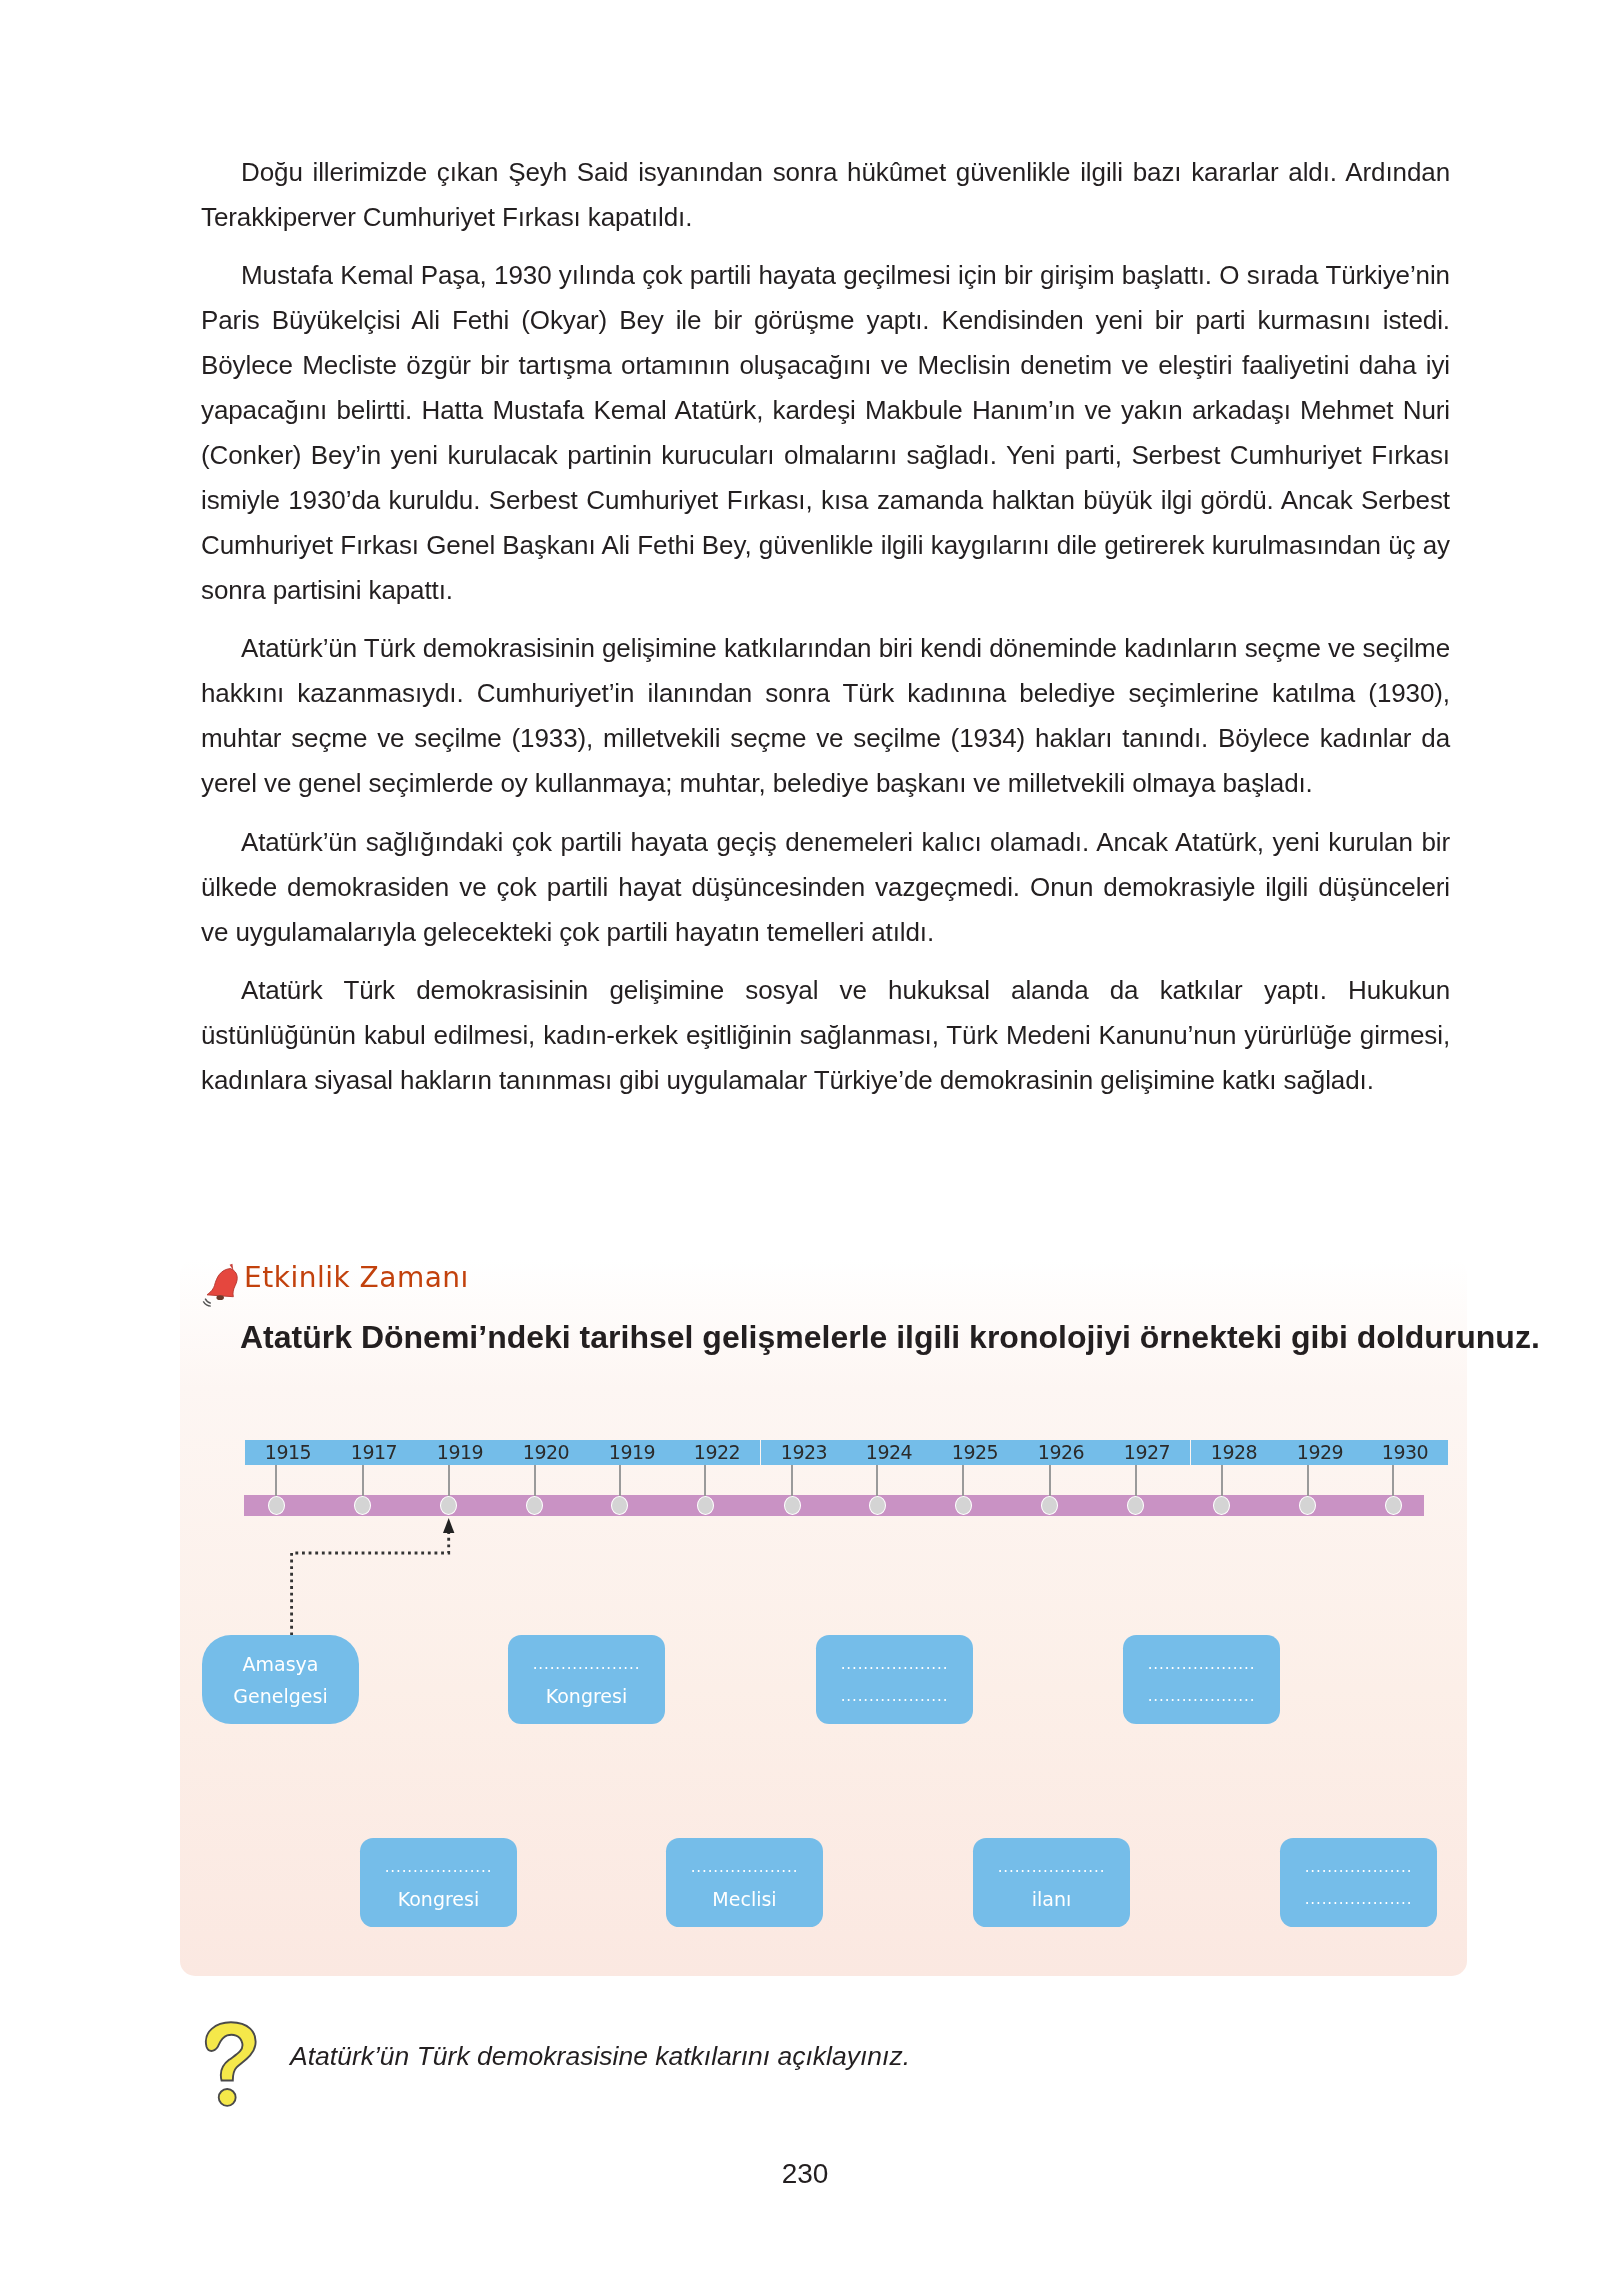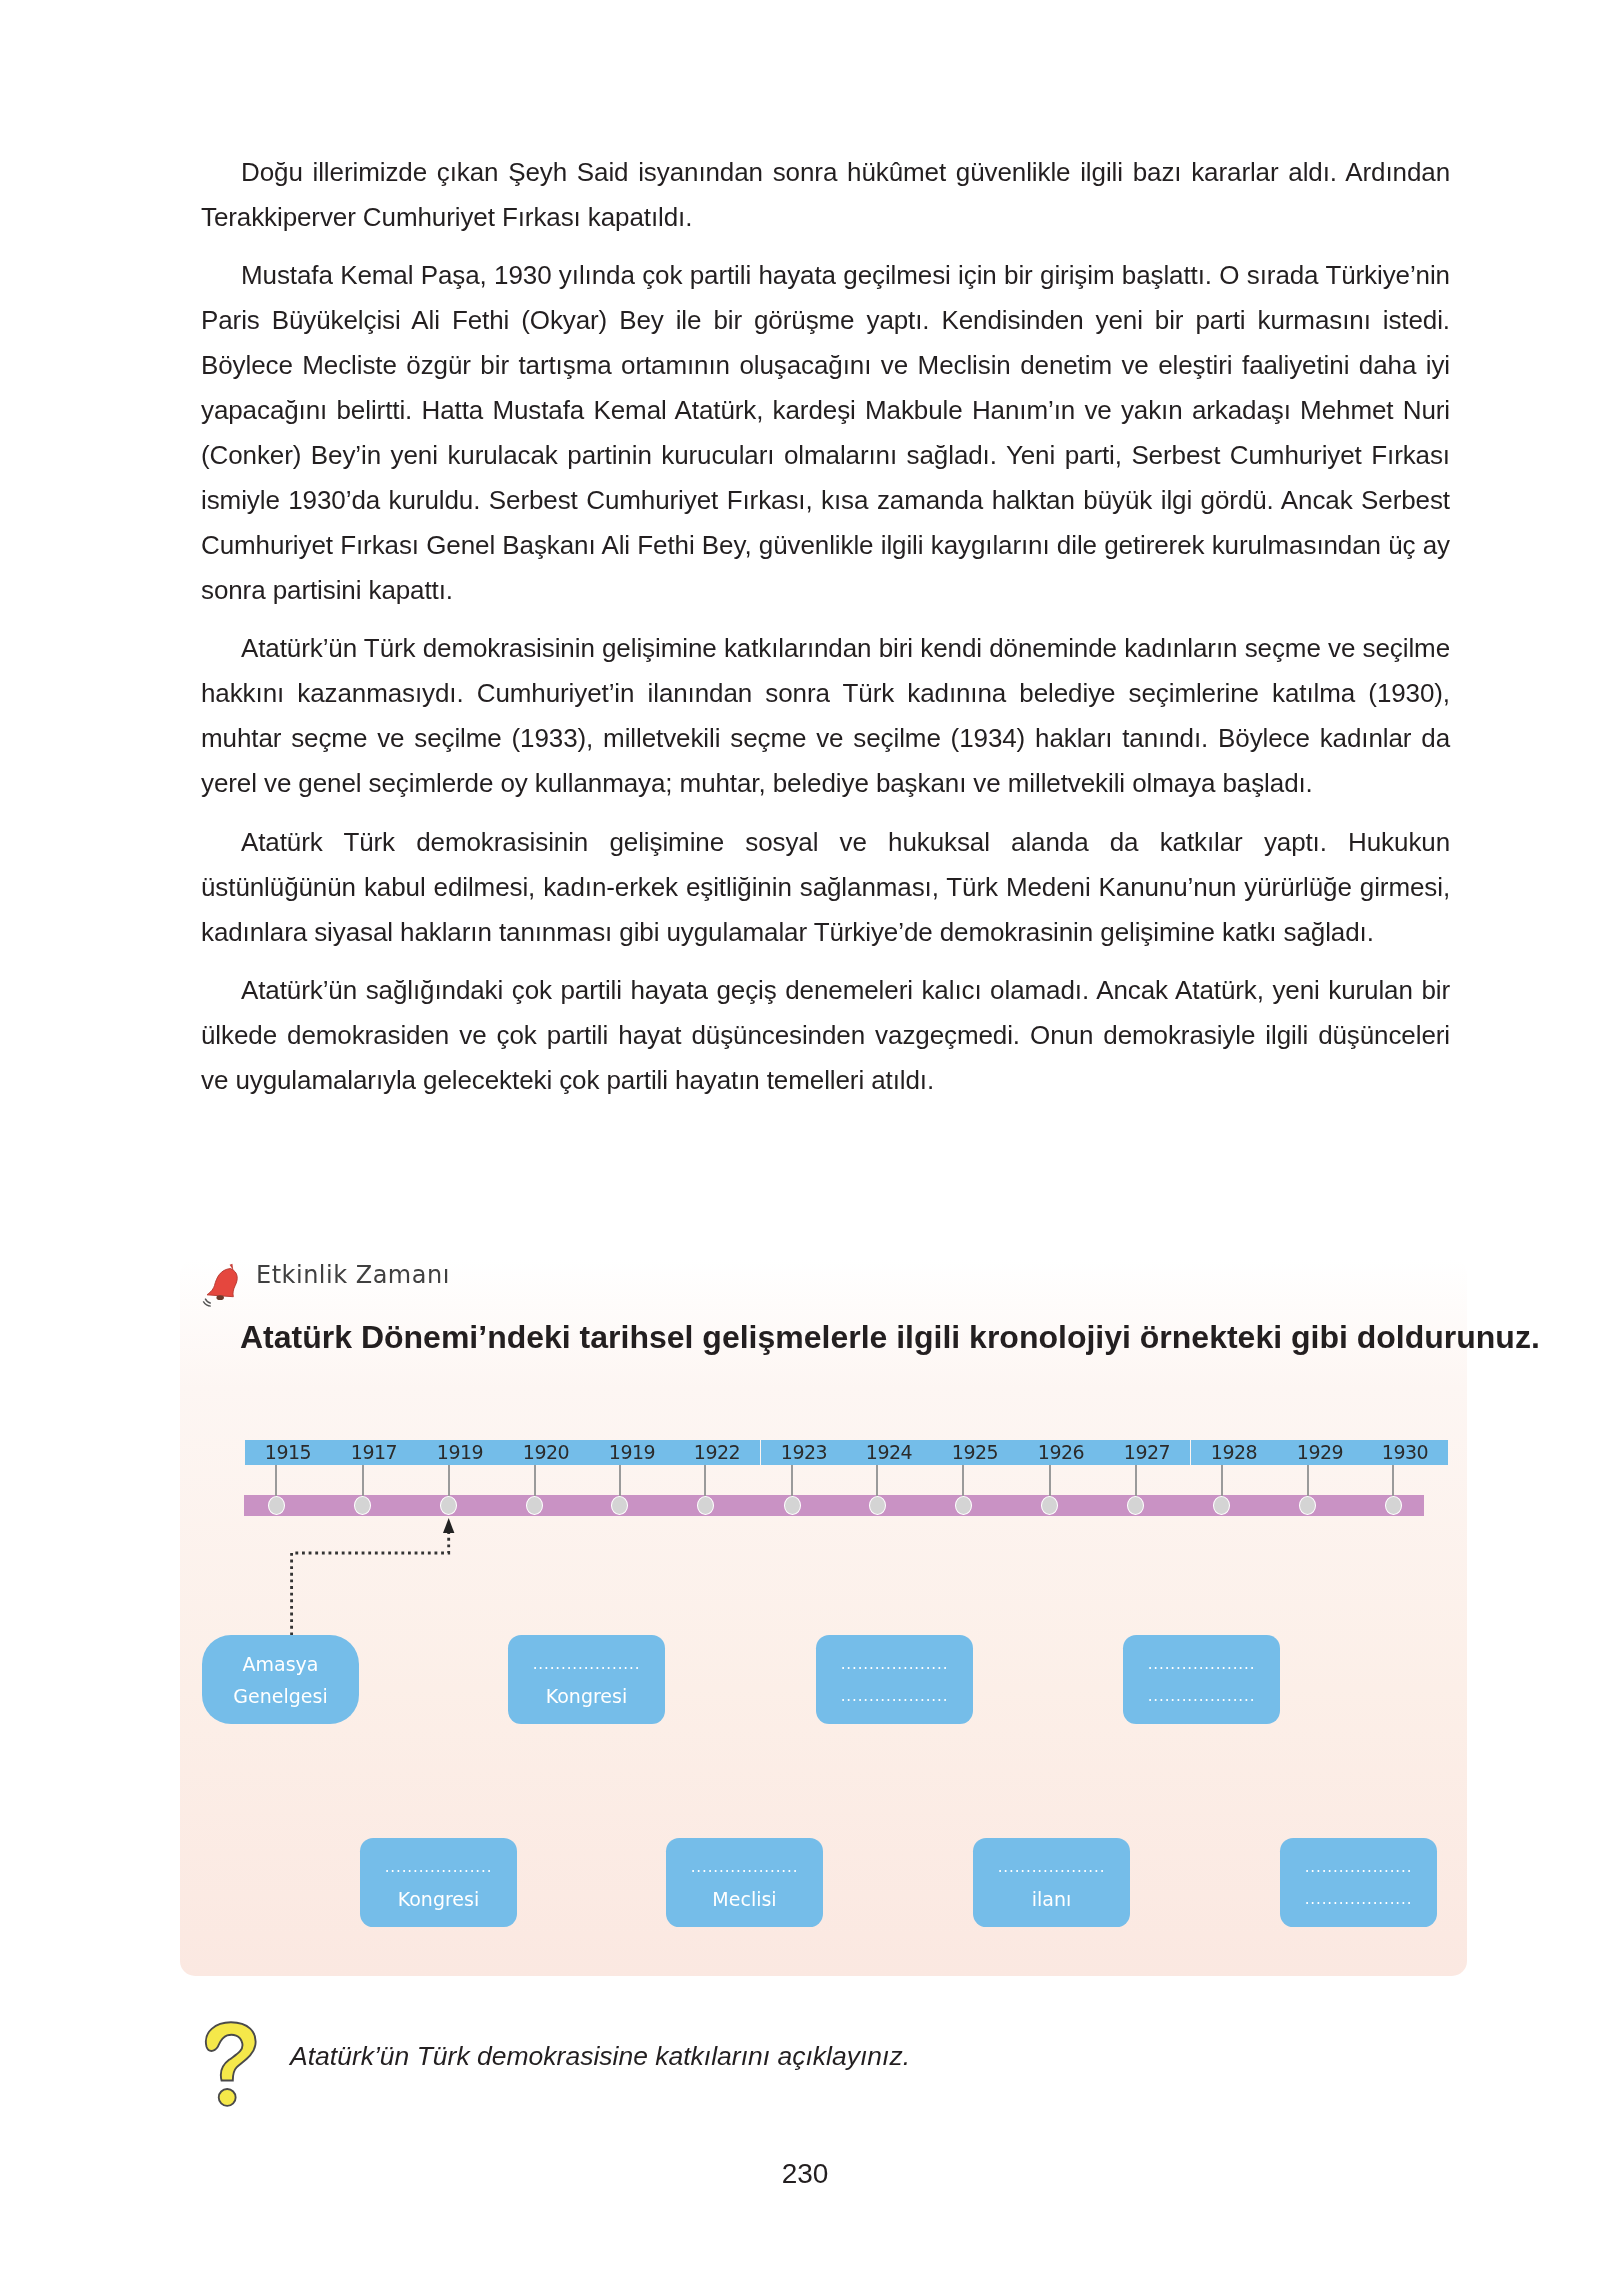--- a/index.html
+++ b/index.html
@@ -4,22 +4,22 @@
 <style>
   html, body { margin: 0; padding: 0; background: #ffffff; }
   body { width: 1610px; height: 2294px; position: relative; overflow: hidden;
          font-family: "Liberation Sans", sans-serif; color: #231f20; }
   .body-text { position: absolute; left: 201px; width: 1249px; top: 150px; }
   .para { font-size: 26px; line-height: 45px; text-align: justify; text-indent: 40px;
           margin: 0 0 13.2px 0; letter-spacing: -0.1px; }
   .panel { position: absolute; left: 180px; top: 1259px; width: 1287px; height: 717px;
            border-radius: 15px;
            background: linear-gradient(to bottom, #ffffff 0%, #fdf6f3 18%, #fcefe8 60%, #fbe8e1 100%); }
-  .act-title { position: absolute; left: 256px; top: 1261px; font-family: "DejaVu Sans", sans-serif;
-               font-size: 24px; color: #404040; letter-spacing: 0.5px; font-weight: normal; }
+  .act-title { position: absolute; left: 244px; top: 1261px; font-family: "DejaVu Sans", sans-serif;
+               font-size: 28px; color: #c2410c; letter-spacing: 0.5px; font-weight: normal; }
   .bell { position: absolute; left: 201px; top: 1261px; width: 44px; height: 47px; }
   .act-instr { position: absolute; left: 240px; top: 1319px; font-size: 32px; font-weight: bold;
                color: #231f20; }
   .year { position: absolute; top: 1440px; height: 24.6px; width: 86px; background: #74bde9;
           font-family: "DejaVu Sans", sans-serif; font-size: 19px; line-height: 24.6px;
           text-align: center; color: #2b2b2b; letter-spacing: -0.5px; }
   .stem { position: absolute; top: 1465px; width: 1.9px; height: 32px; background: #9a9a9a; }
   .bar { position: absolute; left: 244px; top: 1495px; width: 1180px; height: 21px; background: #c992c4; }
   .dot { position: absolute; top: 1496px; width: 17px; height: 19px; border-radius: 50%;
          background: #d4d4d4; border: 1.4px solid #ffffff; box-sizing: border-box; }
@@ -35,22 +35,22 @@
   .page-num { position: absolute; left: 0; width: 1610px; top: 2158px; text-align: center;
               font-size: 28px; color: #231f20; }
 </style>
 </head>
 <body>
 
 <div class="body-text">
   <p class="para">Doğu illerimizde çıkan Şeyh Said isyanından sonra hükûmet güvenlikle ilgili bazı kararlar aldı. Ardından Terakkiperver Cumhuriyet Fırkası kapatıldı.</p>
   <p class="para">Mustafa Kemal Paşa, 1930 yılında çok partili hayata geçilmesi için bir girişim başlattı. O sırada Türkiye’nin Paris Büyükelçisi Ali Fethi (Okyar) Bey ile bir görüşme yaptı. Kendisinden yeni bir parti kurmasını istedi. Böylece Mecliste özgür bir tartışma ortamının oluşacağını ve Meclisin denetim ve eleştiri faaliyetini daha iyi yapacağını belirtti. Hatta Mustafa Kemal Atatürk, kardeşi Makbule Hanım’ın ve yakın arkadaşı Mehmet Nuri (Conker) Bey’in yeni kurulacak partinin kurucuları olmalarını sağladı. Yeni parti, Serbest Cumhuriyet Fırkası ismiyle 1930’da kuruldu. Serbest Cumhuriyet Fırkası, kısa zamanda halktan büyük ilgi gördü. Ancak Serbest Cumhuriyet Fırkası Genel Başkanı Ali Fethi Bey, güvenlikle ilgili kaygılarını dile getirerek kurulmasından üç ay sonra partisini kapattı.</p>
   <p class="para">Atatürk’ün Türk demokrasisinin gelişimine katkılarından biri kendi döneminde kadınların seçme ve seçilme hakkını kazanmasıydı. Cumhuriyet’in ilanından sonra Türk kadınına belediye seçimlerine katılma (1930), muhtar seçme ve seçilme (1933), milletvekili seçme ve seçilme (1934) hakları tanındı. Böylece kadınlar da yerel ve genel seçimlerde oy kullanmaya; muhtar, belediye başkanı ve milletvekili olmaya başladı.</p>
+  <p class="para">Atatürk’ün sağlığındaki çok partili hayata geçiş denemeleri kalıcı olamadı. Ancak Atatürk, yeni kurulan bir ülkede demokrasiden ve çok partili hayat düşüncesinden vazgeçmedi. Onun demokrasiyle ilgili düşünceleri ve uygulamalarıyla gelecekteki çok partili hayatın temelleri atıldı.</p>
   <p class="para">Atatürk Türk demokrasisinin gelişimine sosyal ve hukuksal alanda da katkılar yaptı. Hukukun üstünlüğünün kabul edilmesi, kadın-erkek eşitliğinin sağlanması, Türk Medeni Kanunu’nun yürürlüğe girmesi, kadınlara siyasal hakların tanınması gibi uygulamalar Türkiye’de demokrasinin gelişimine katkı sağladı.</p>
-  <p class="para">Atatürk’ün sağlığındaki çok partili hayata geçiş denemeleri kalıcı olamadı. Ancak Atatürk, yeni kurulan bir ülkede demokrasiden ve çok partili hayat düşüncesinden vazgeçmedi. Onun demokrasiyle ilgili düşünceleri ve uygulamalarıyla gelecekteki çok partili hayatın temelleri atıldı.</p>
 </div>
 
 <div class="panel"></div>
 
 <svg class="bell" viewBox="0 0 46 50">
   <path d="M30 4 L33 3 L34 10 Z" fill="#c8433c"></path>
   <path d="M31 8 C20 9 16 18 14 26 C12 32 8 34 6 36 L34 38 C33 34 34 30 36 26 C39 20 40 12 31 8 Z" fill="#e5473e" stroke="#b53730" stroke-width="1"></path>
   <ellipse cx="20" cy="39" rx="4" ry="2.5" fill="#6b3a2a"></ellipse>
   <path d="M4 40 Q6 44 10 45" stroke="#555" stroke-width="1.5" fill="none"></path>
   <path d="M2 43 Q5 48 10 48" stroke="#555" stroke-width="1.5" fill="none"></path>

